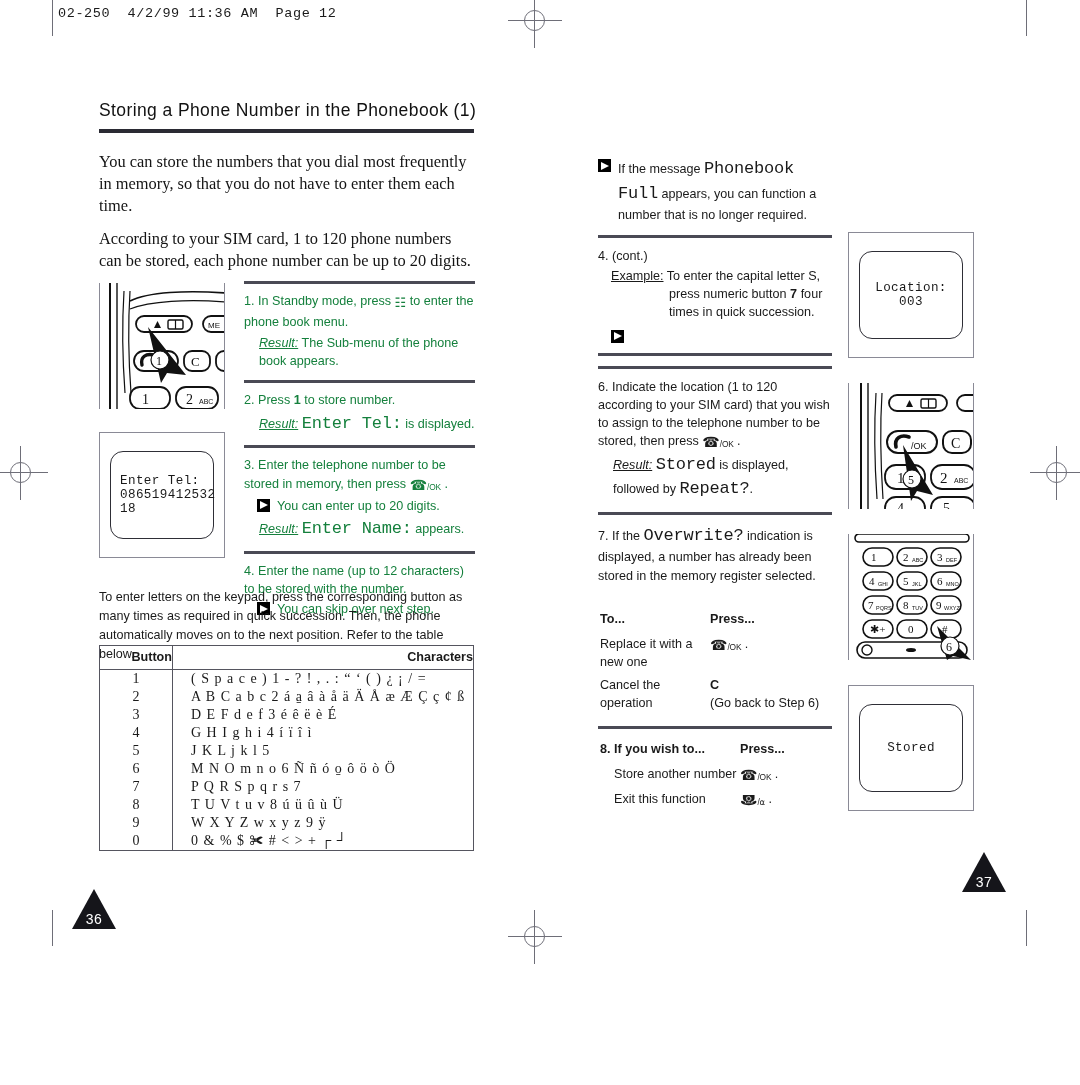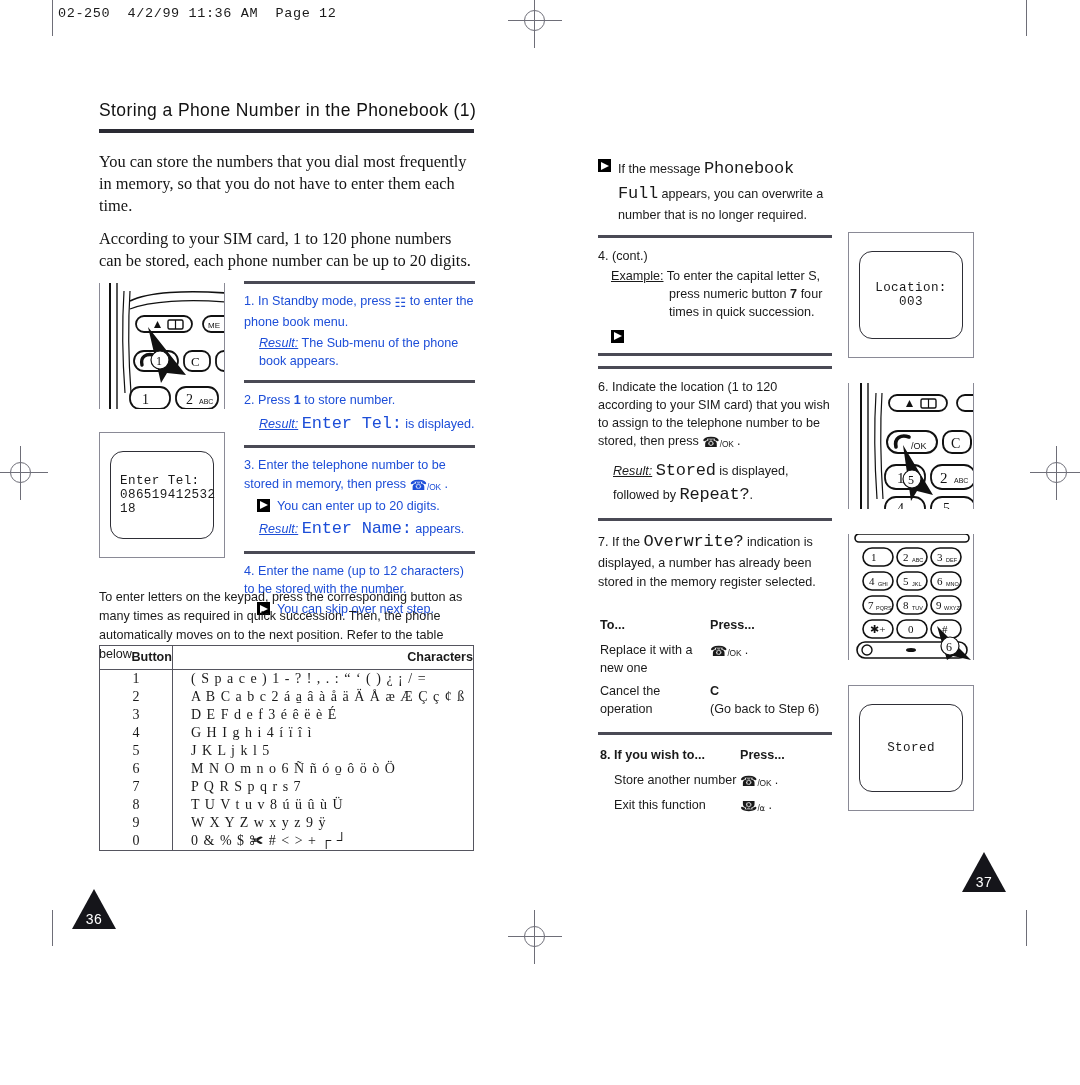--- a/index.html
+++ b/index.html
@@ -43,21 +43,21 @@
   
   .intro {
     font-family:"Liberation Serif","DejaVu Serif",serif;
     font-size:16.4px; line-height:1.33; margin-top:18px; color:#141414;
   }
   .intro + .intro { margin-top:12px; }
 
   
   .steps { position:absolute; left:244px; top:281px; width:231px; }
   .rule  { height:3px; background:#4a4a55; margin:9px 0 8px; }
-  .step { font-size:12.6px; line-height:1.45; color:#1d4ed8; }
+  .step { font-size:12.6px; line-height:1.45; color:#15803d; }
   .indent { padding-left:15px; }
   .res { text-decoration:underline; font-style:italic; }
   .mono { font-family:"Liberation Mono","DejaVu Sans Mono",monospace; font-weight:normal; font-size:17px; letter-spacing:-0.2px;}
   .b { font-weight:bold; }
   .note { display:flex; gap:7px; align-items:flex-start; padding-left:13px; margin:2px 0; }
   .note .txt { font-size:12.6px; line-height:1.45; }
 
   
   .arrowbox {
     flex:0 0 auto; width:13px; height:13px; background:#000;
@@ -340,21 +340,21 @@
   </tbody>
     </table>
 
   <div class="col-right">
 
     <div class="note" style="padding-left:0;">
       <span class="arrowbox"></span>
       <span class="txt">
         <span>If the message</span>
         <span class="mono">Phonebook Full</span>
-        <span>appears, you can overwrite a number that is no longer required.</span>
+        <span>appears, you can function a number that is no longer required.</span>
       </span>
     </div>
 
     <div class="rrule"></div>
 
     <div class="r-step">
       <div><span>4.</span>
         <span>(cont.)</span></div>
       <div style="padding-left:13px; margin-top:2px;">
         <span class="ex-label">Example:</span>
@@ -374,21 +374,21 @@
     <div class="rrule"></div>
 
 
     <div class="rrule"></div>
 
     <div class="r-step">
       <div><span>6.</span>
         <span>Indicate the location (1 to 120 according to your SIM card) that you wish to assign to the telephone number to be stored, then press</span>
         <span class="key-send"><span class="hs">☎</span><span class="sub">/OK</span></span> .
       </div>
-      <div style="padding-left:15px; margin-top:6px;">
+      <div style="padding-left:15px; ">
         <span class="res">Result:</span>
         <span class="mono">Stored</span>
         <span>is displayed, followed by</span>
         <span class="mono">Repeat?</span><span>.</span>
       </div>
     </div>
 
     <div class="rrule"></div>
 
     <div class="r-step">

